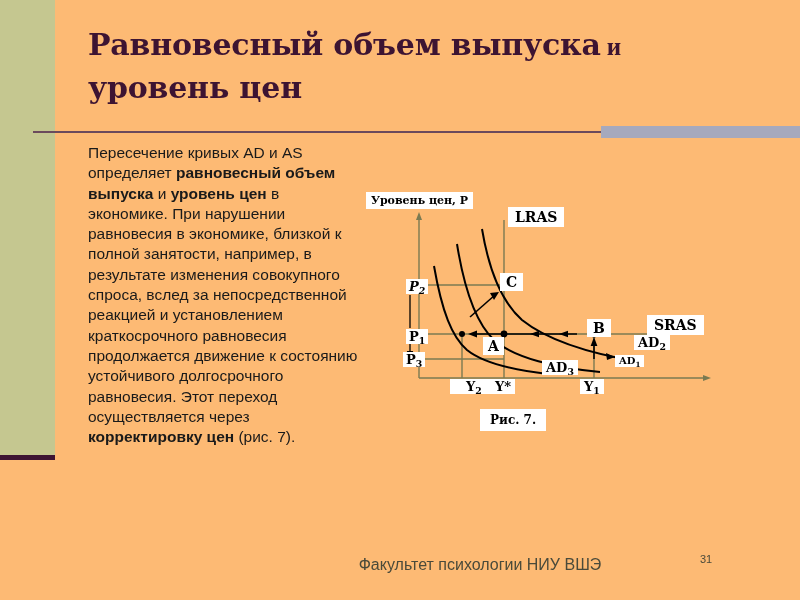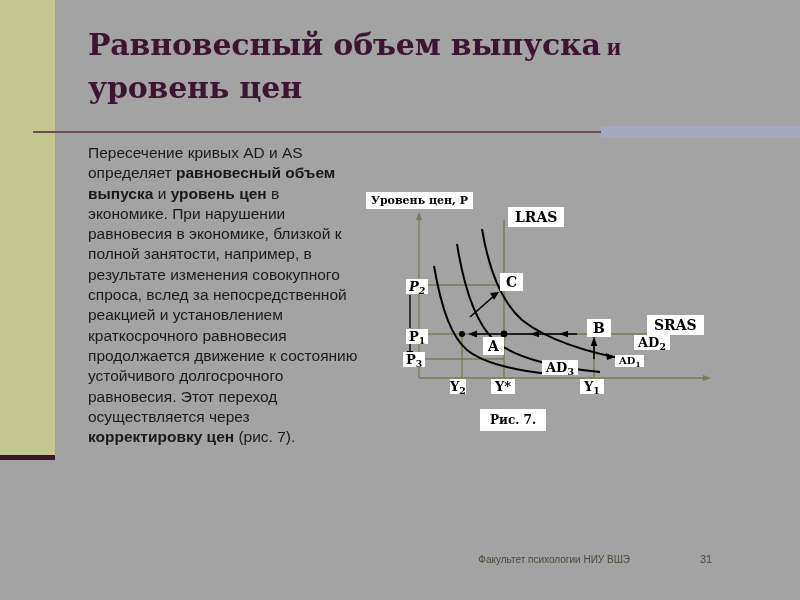--- a/index.html
+++ b/index.html
@@ -10,21 +10,21 @@
     width: 800px;
     height: 600px;
     background: #fdfcdc;
     font-family: "Liberation Sans", sans-serif;
     overflow: hidden;
     position: relative;
   }
   .slide {
     position: absolute;
     inset: 0;
-    background: #a3a3a3;
+    background: #fdba74;
   }
 
   
   .left-band {
     position: absolute;
     left: 0;
     top: 0;
     width: 55px;
     height: 455px;
     background: #c5c790;
@@ -110,44 +110,44 @@
   .lbl-axis-y   { left: 4px;   top: 10px;  font-size: 11px; padding: 3px 5px; }
   .lbl-axis-x   { left: 301px; top: 194px; font-size: 11px; padding: 3px 4px; }
   .lbl-lras     { left: 146px; top: 25px;  font-size: 14px; padding: 3px 7px; }
   .lbl-sras     { left: 285px; top: 133px; font-size: 14px; padding: 3px 7px; }
   .lbl-c        { left: 138px; top: 91px;  font-size: 14px; padding: 2px 6px; }
   .lbl-b        { left: 225px; top: 137px; font-size: 14px; padding: 2px 6px; }
   .lbl-a        { left: 121px; top: 155px; font-size: 14px; padding: 2px 5px; }
   .lbl-p2       { left: 44px;  top: 97px;  font-size: 13px; padding: 1px 3px; font-style: italic; }
   .lbl-p1       { left: 44px;  top: 147px; font-size: 13px; padding: 1px 3px; }
   .lbl-p3       { left: 41px;  top: 170px; font-size: 13px; padding: 1px 3px; }
-  .lbl-y2       { left: 88px;  top: 197px; font-size: 13px; padding: 1px 0; }
+  .lbl-y2       { left: 88px;  top: 197px; font-size: 13px; padding: 1px 16px; }
   .lbl-ystar    { left: 129px; top: 197px; font-size: 13px; padding: 1px 4px; }
   .lbl-y1       { left: 218px; top: 197px; font-size: 13px; padding: 1px 4px; }
   .lbl-ad3      { left: 180px; top: 178px; font-size: 13px; padding: 1px 4px; }
   .lbl-ad1      { left: 253px; top: 173px; font-size: 10px; padding: 1px 4px; }
   .lbl-ad2      { left: 272px; top: 153px; font-size: 13px; padding: 1px 4px; }
   .lbl-caption  { left: 118px; top: 227px; font-size: 12px; padding: 5px 10px; }
 
   .fig-label sub {
     font-size: 0.72em;
     vertical-align: baseline;
     position: relative;
     top: 3px;
   }
 
   
   .footer {
     position: absolute;
     left: 330px;
     top: 553px;
     width: 300px;
-    text-align: right;
-    font-family: "Liberation Sans", sans-serif;
-    font-size: 10px;
+    text-align: center;
+    font-family: "Liberation Sans", sans-serif;
+    font-size: 16px;
     color: #4a4a3a;
     line-height: 1.45;
   }
   .page-num {
     position: absolute;
     left: 700px;
     top: 553px;
     font-family: "Liberation Sans", sans-serif;
     font-size: 11px;
     color: #4a4a3a;

